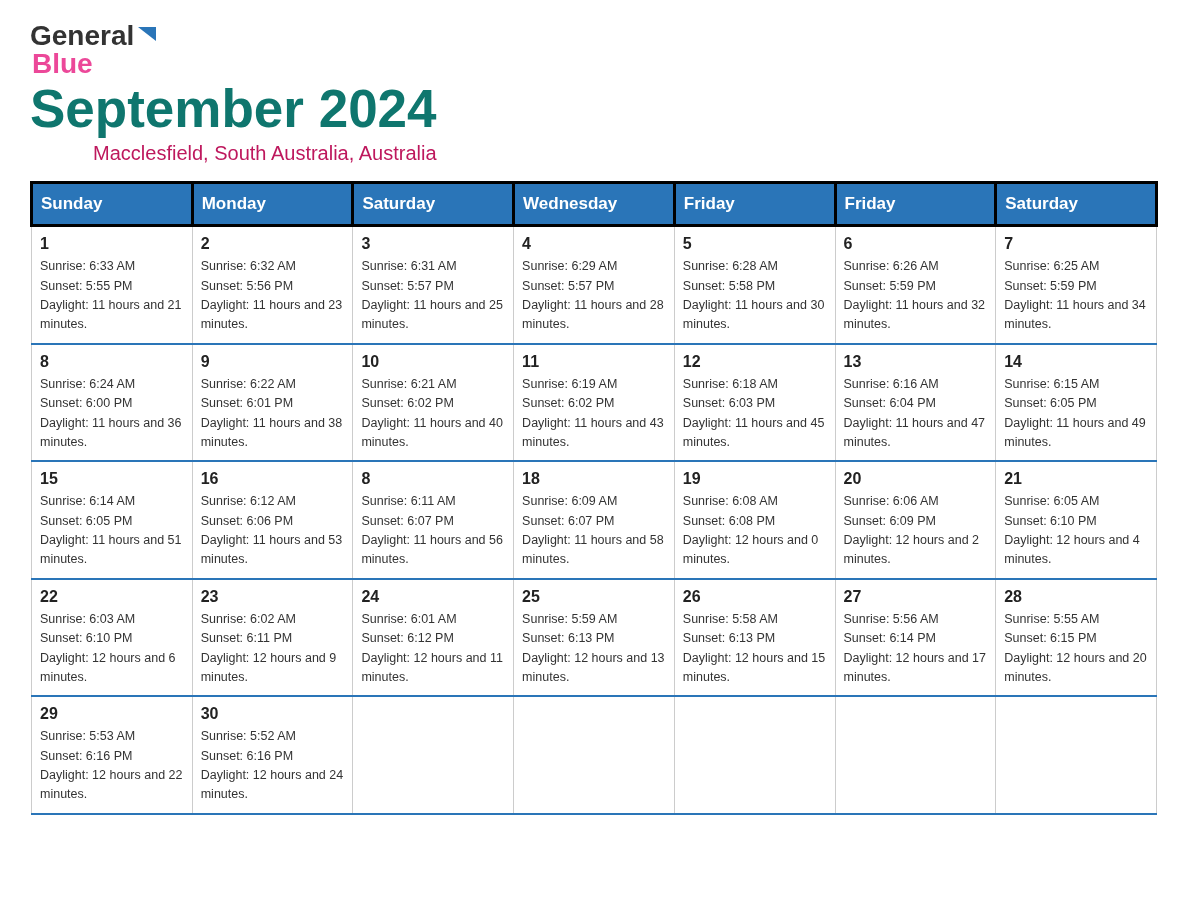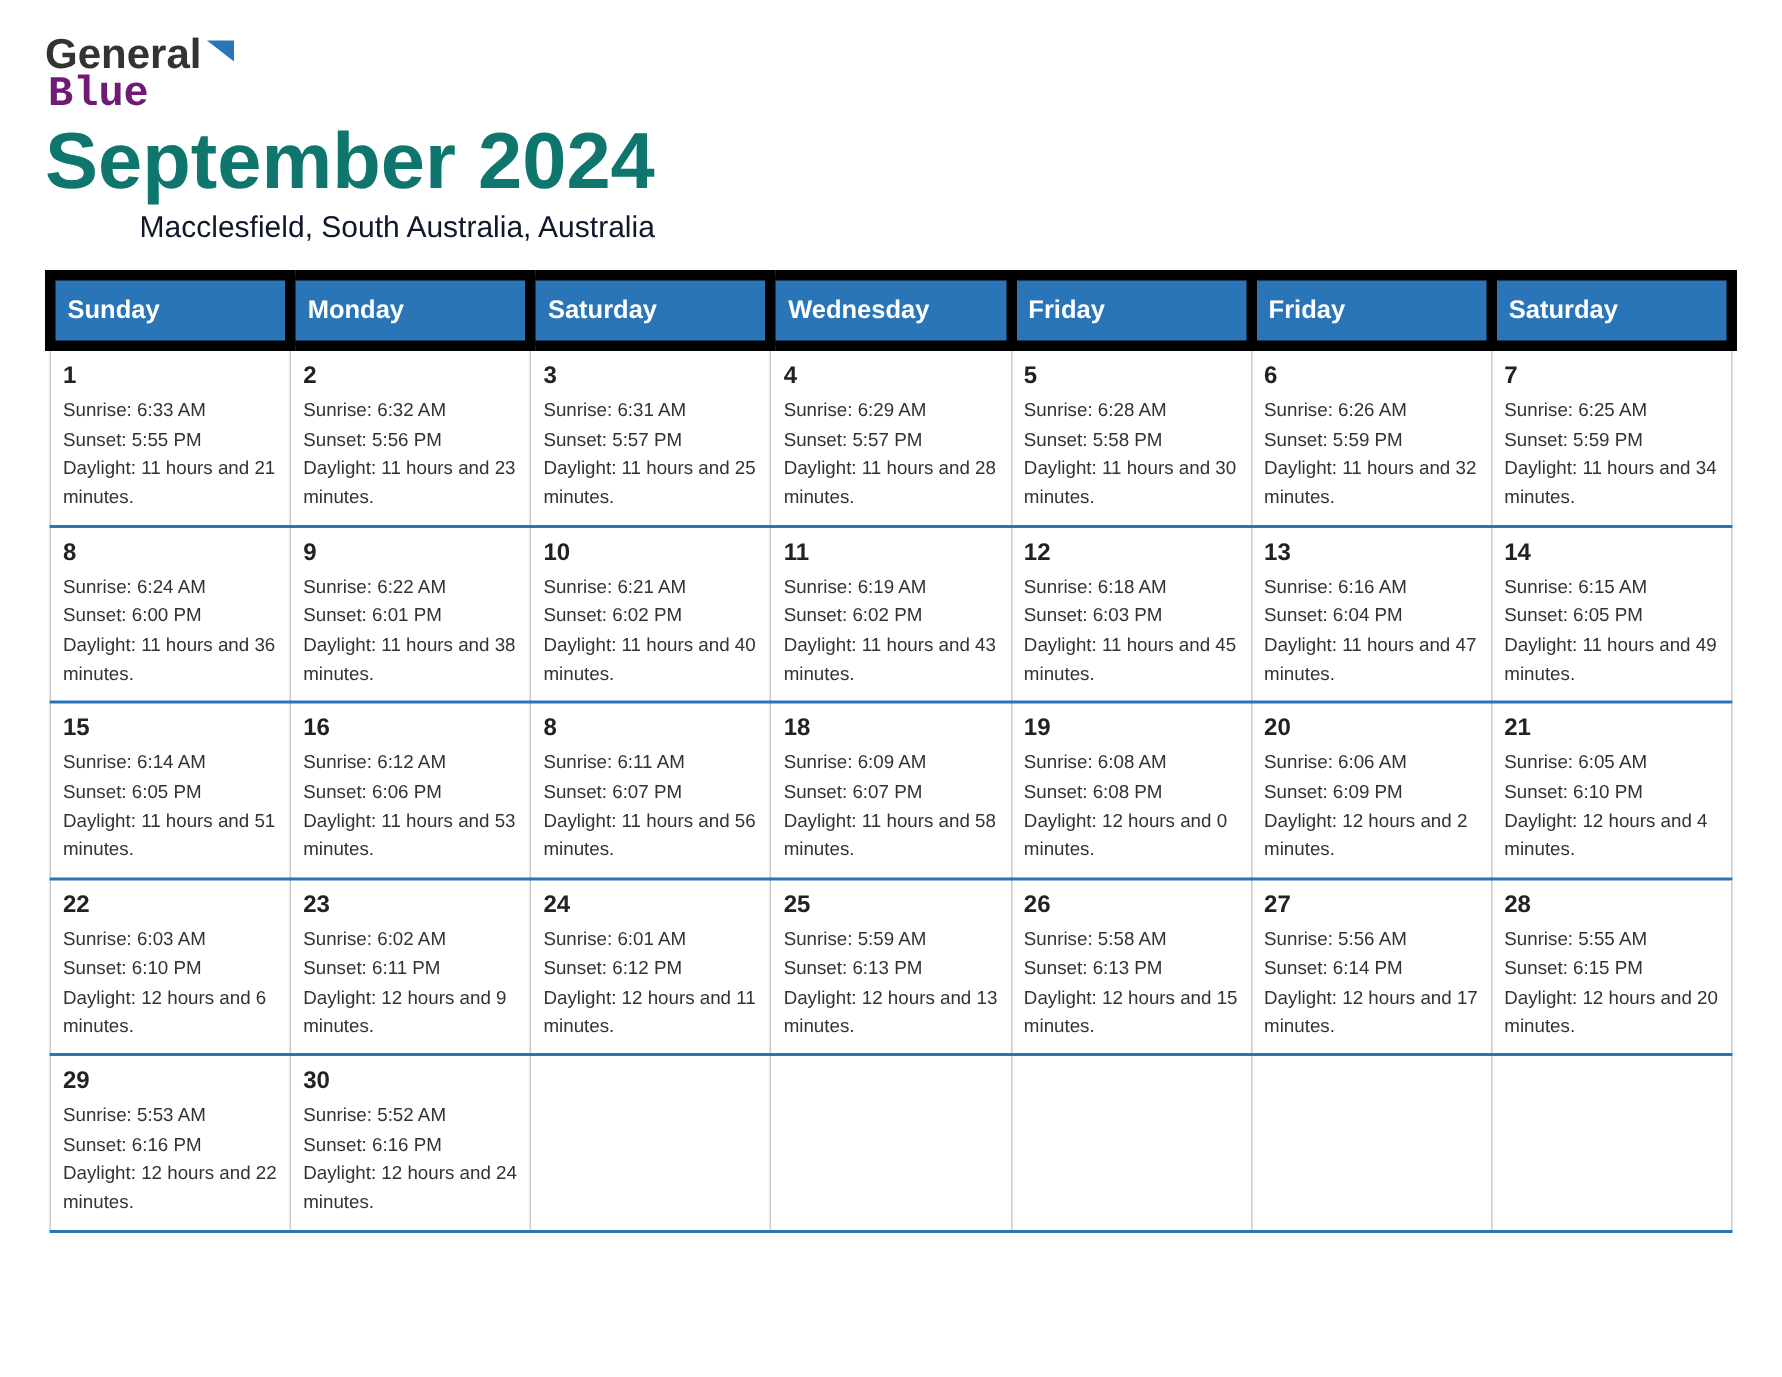--- a/index.html
+++ b/index.html
@@ -21,36 +21,36 @@
       text-align: right;
     }
     .month-title {
       font-size: 53px;
       font-weight: bold;
       color: #0f766e;
       line-height: 1.1;
     }
     .location-title {
       font-size: 20px;
-      color: #0f172a;
+      color: #be185d;
       margin-top: 4px;
     }
     .calendar-table {
       width: 100%;
       border-collapse: collapse;
       table-layout: fixed;
     }
     .calendar-table thead tr th {
       background-color: #2a75b8;
       color: #ffffff;
       font-size: 17px;
       font-weight: bold;
       padding: 10px 8px;
       text-align: left;
-      border: 7px solid #000000;
+      border: 3px solid #000000;
     }
     .calendar-table tbody tr td {
       vertical-align: top;
       padding: 8px;
       border: 1px solid #cccccc;
       font-size: 12.5px;
       color: #333;
       background: #fff;
       min-height: 90px;
     }
@@ -87,21 +87,21 @@
 <body>
 
 <div class="header-area">
   <div class="logo-container">
     <div class="logo-row">
       <span style="font-size:28px;font-weight:bold;color:#333;font-family:Arial,sans-serif;">General</span>
       <svg width="22" height="22" viewBox="0 0 22 22" style="margin-left:2px;margin-top:-4px;">
         <polygon points="2,4 20,4 20,18" fill="#2a75b8"></polygon>
       </svg>
     </div>
-    <span style="font-size:28px;font-weight:bold;color:#701a75;font-family:Liberation Mono, monospace;margin-top:-4px;margin-left:2px;">Blue</span>
+    <span style="font-size:28px;font-weight:bold;color:#ec4899;font-family:Liberation Sans, sans-serif;margin-top:-4px;margin-left:2px;">Blue</span>
   </div>
   <div class="title-area">
     <div class="month-title">September 2024</div>
     <div class="location-title">Macclesfield, South Australia, Australia</div>
   </div>
 </div>
 
 <table class="calendar-table">
   <thead>
     <tr>

